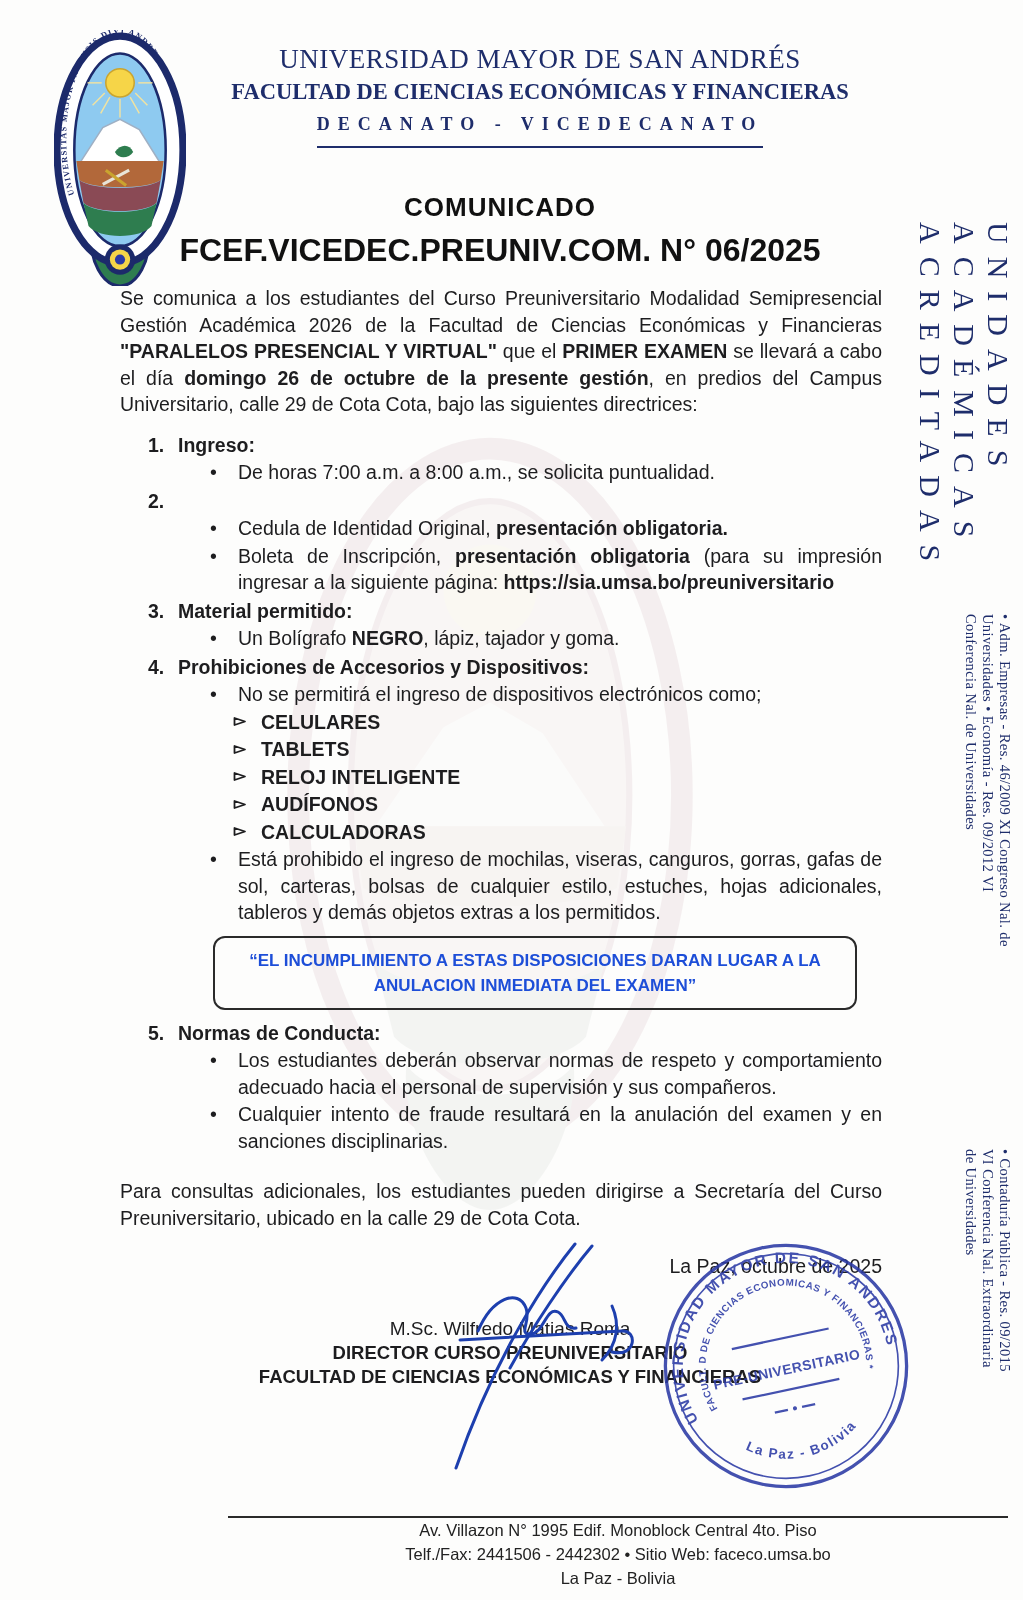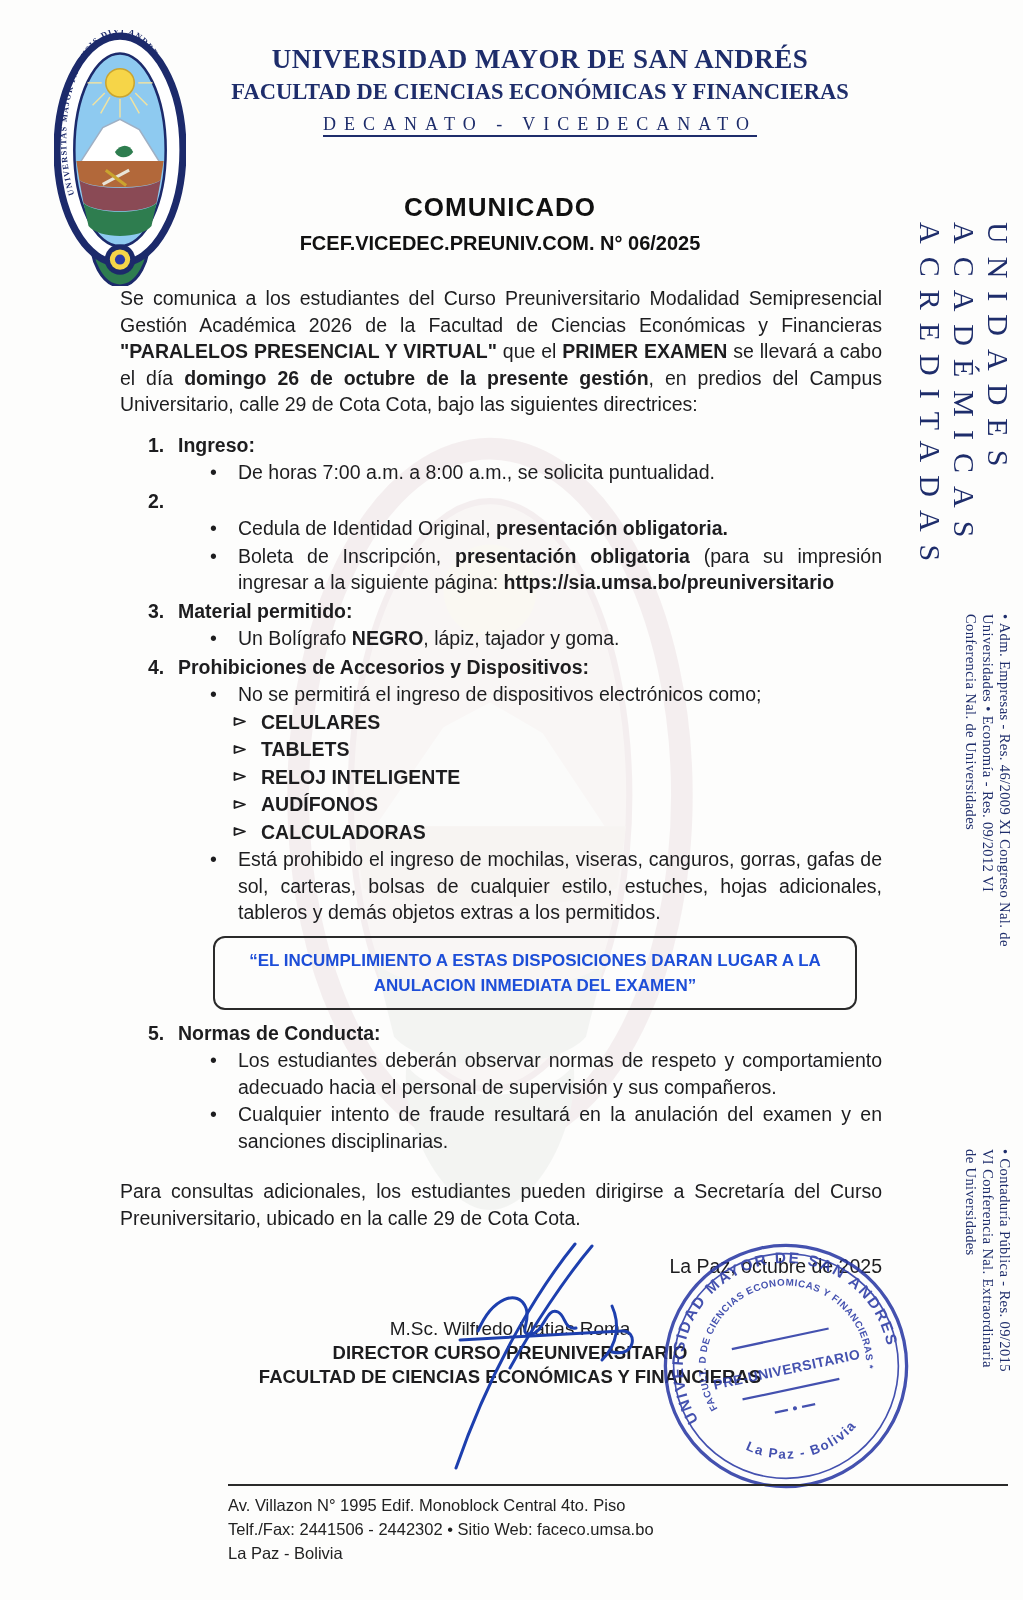--- a/index.html
+++ b/index.html
@@ -3,31 +3,31 @@
 <meta charset="utf-8">
 <style>
   html,body{margin:0;padding:0;}
   body{width:1023px;height:1600px;background:#e8e8e6;font-family:"Liberation Sans",sans-serif;}
   .page{position:relative;width:1023px;height:1600px;background:#fdfdfc;overflow:hidden;color:#1d1d1f;}
 
   
   .logo{position:absolute;left:54px;top:30px;width:132px;height:256px;}
   .header-text{position:absolute;left:190px;top:44px;width:700px;text-align:center;
     font-family:"Liberation Serif",serif;color:#1e2d6b;}
-  .hl1{font-size:27px;font-weight:700;letter-spacing:.5px;}
+  .hl1{font-size:27px;font-weight:400;letter-spacing:.5px;}
   .hl2{font-size:22.5px;font-weight:700;margin-top:4px;}
   .hl3{font-size:16.5px;font-weight:700;margin-top:7px;letter-spacing:.3px;}
   .hl4{margin-top:9px;}
-  .hl4 span{display:inline-block;font-size:18px;font-weight:400;letter-spacing:8px;
-    border-bottom:2.5px solid #1e2d6b;padding-bottom:0;}
+  .hl4 span{display:inline-block;font-size:18px;font-weight:700;letter-spacing:8px;
+    border-bottom:2.5px solid #1e2d6b;padding-bottom:11px;}
 
   
   .doc-title{position:absolute;left:120px;top:192px;width:760px;text-align:center;color:#111;}
   .dt1{font-size:26px;font-weight:700;letter-spacing:1px;}
-  .dt2{font-size:20px;font-weight:700;margin-top:9px;}
+  .dt2{font-size:32px;font-weight:700;margin-top:9px;}
 
   
   .content{position:absolute;left:120px;top:285px;width:762px;font-size:19.5px;line-height:26.5px;}
   .intro{text-align:justify;margin:0 0 14px 0;}
   .seg-b{font-weight:700;}
   .seg-u{}
   .item{margin-top:2px;}
   .item-head{display:flex;font-weight:700;margin-left:28px;}
   .item-num{width:30px;flex:0 0 30px;}
   .bullet-row{display:flex;margin-left:90px;margin-top:1px;}
@@ -51,22 +51,22 @@
     transform:rotate(-12deg);opacity:.88;}
 
   
   .sidebar{position:absolute;top:222px;right:8px;height:1150px;writing-mode:vertical-rl;
     font-family:"Liberation Serif",serif;color:#1e2d6b;display:flex;}
   .sb-big{font-size:30px;letter-spacing:13px;font-weight:400;}
   .sb-small{font-size:14.5px;letter-spacing:.4px;margin-top:0;padding-right:2px;}
   .sb-small2{padding-top:200px;}
 
   
-  .footer{position:absolute;left:228px;top:1484px;width:780px;border-top:2.5px solid #2a2a2a;
-    padding-top:7px;text-align:left;font-size:16.5px;line-height:24px;color:#222;}
+  .footer{position:absolute;left:228px;top:1516px;width:780px;border-top:2.5px solid #2a2a2a;
+    text-align:center;font-size:16.5px;line-height:24px;color:#222;}
 
   
   .watermark{position:absolute;left:280px;top:430px;width:420px;height:780px;opacity:.07;filter:blur(.5px);}
   svg text{font-family:"Liberation Serif",serif;}
   .stamp svg text, .stamp text{font-family:"Liberation Sans",sans-serif;}
 </style>
 </head>
 <body>
 
 <div class="page">

